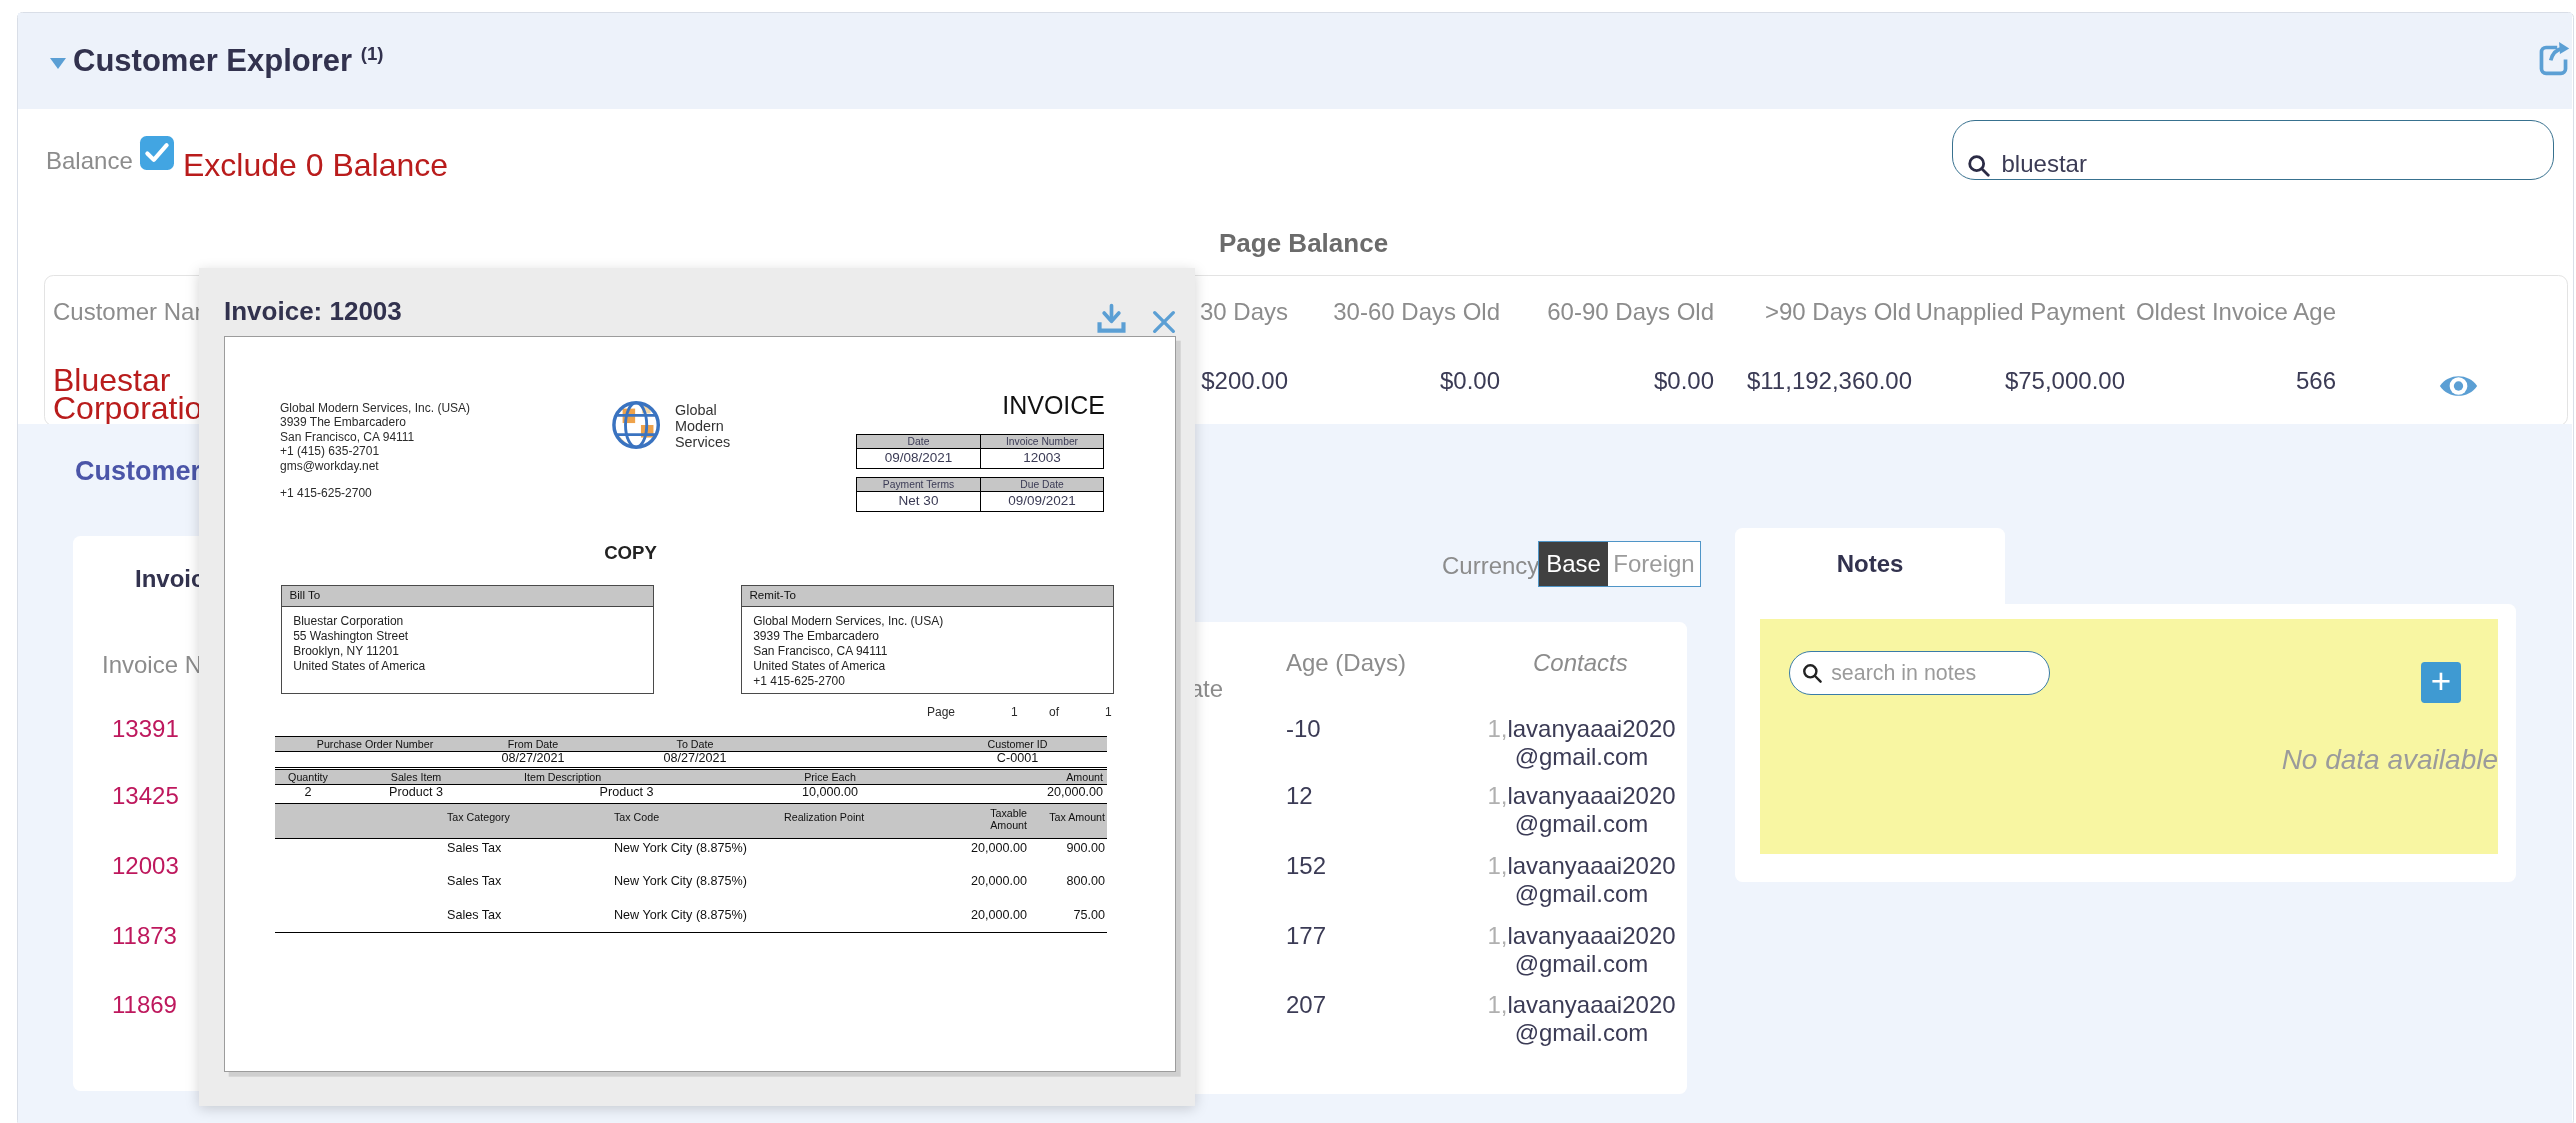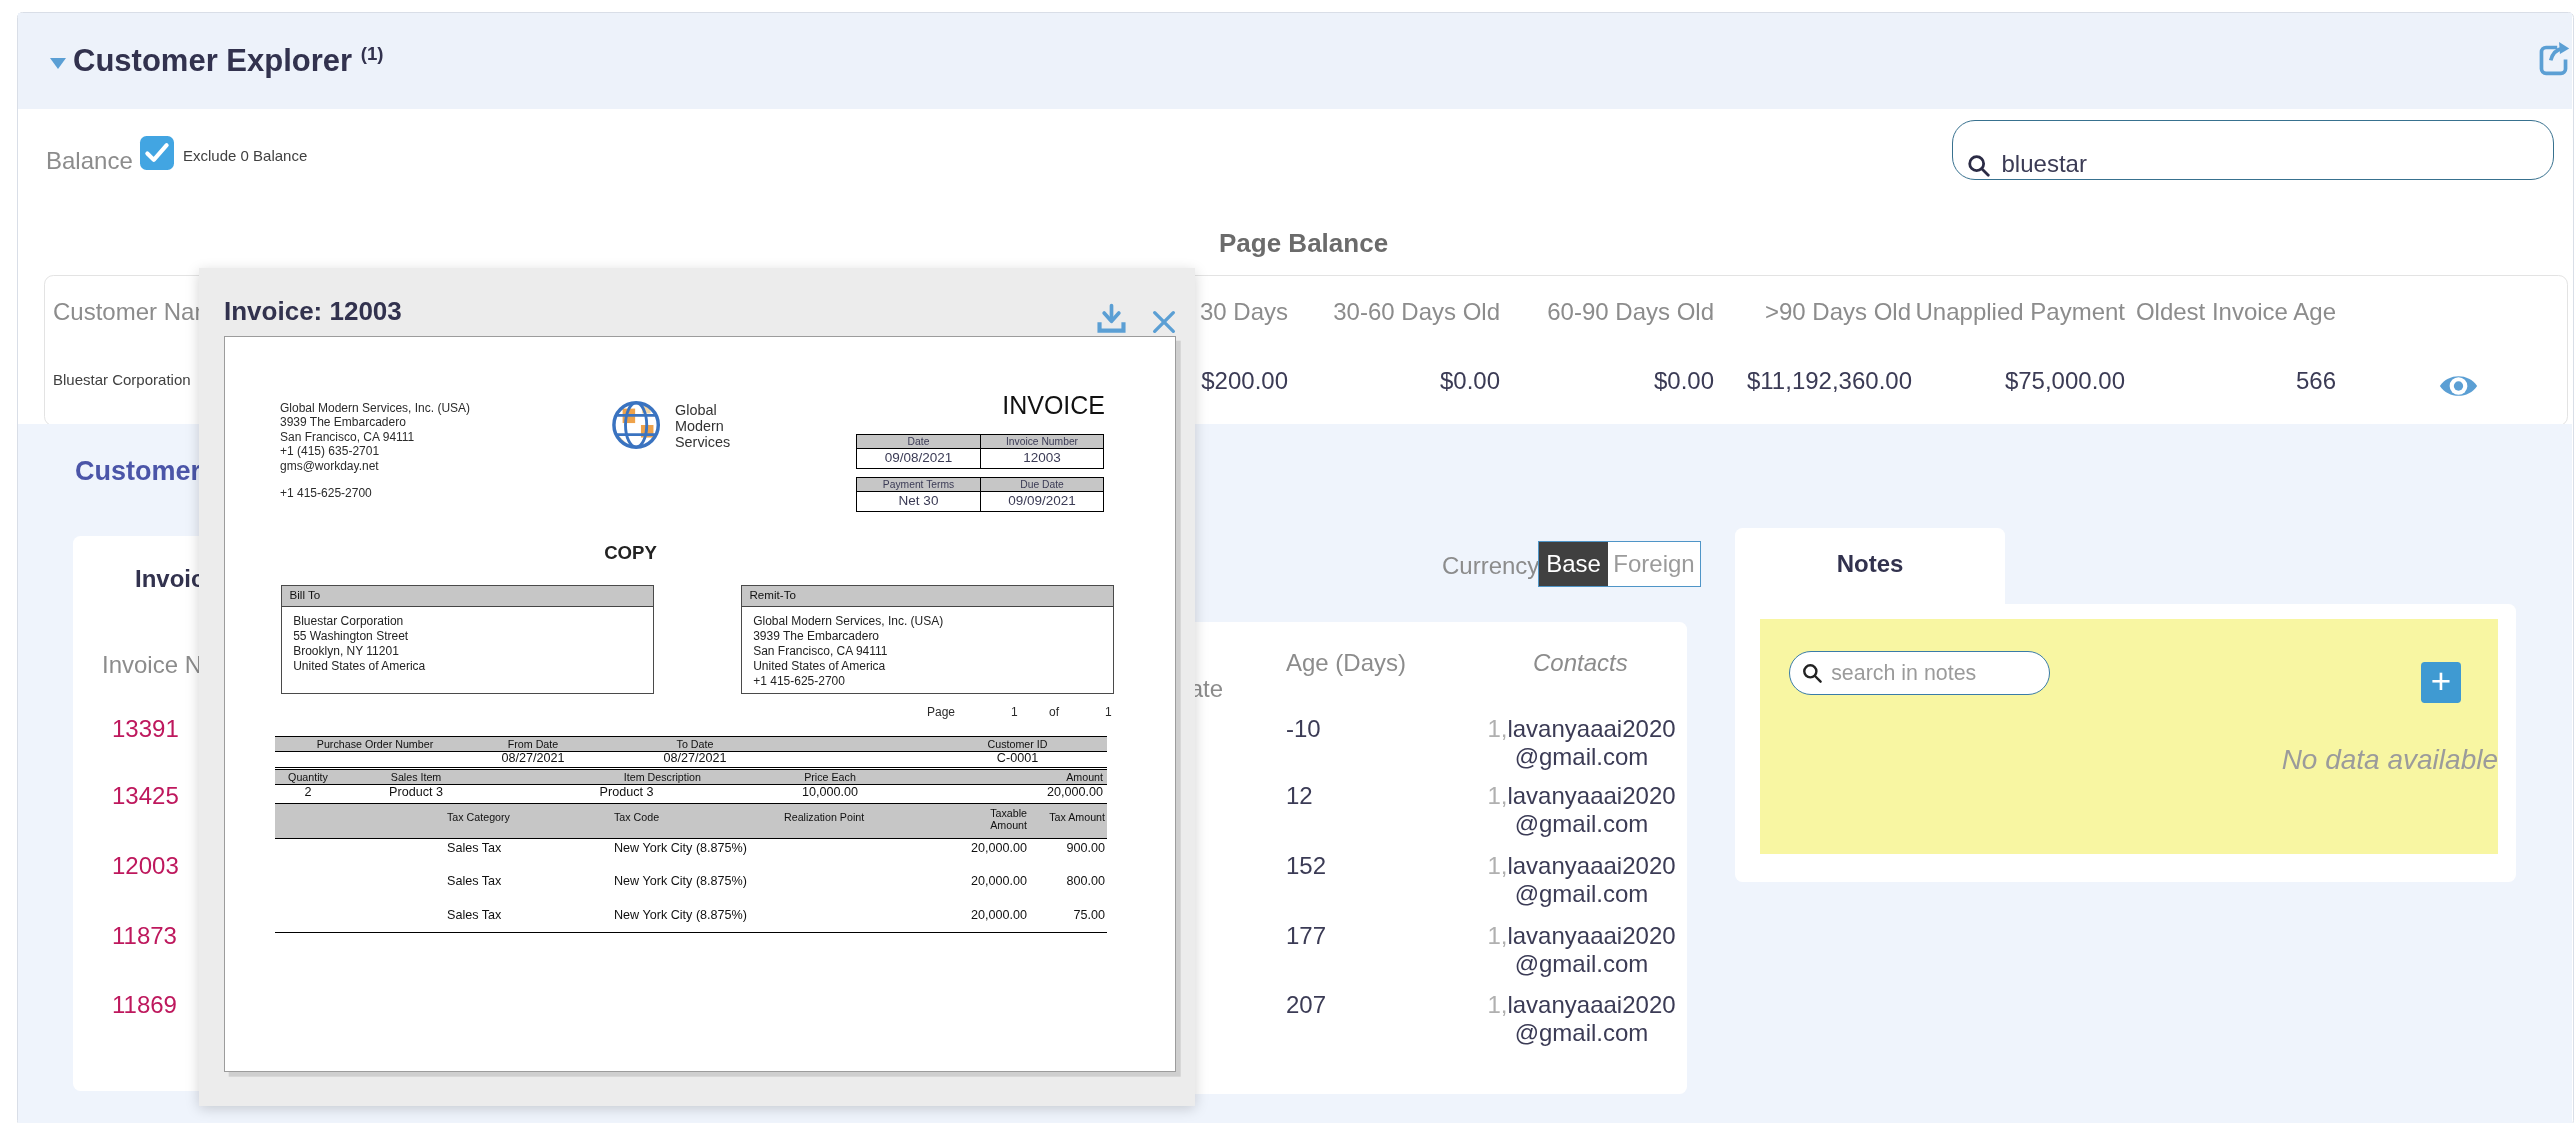--- a/index.html
+++ b/index.html
@@ -9,21 +9,21 @@
   
   .app-frame{left:17px;top:12px;width:2555px;height:1112px;background:#fff;
              border:0.9px solid #d9dee7;border-radius:5.6px;}
   .app-header{left:17.7px;top:13px;width:2554px;height:96px;background:#edf2fa;}
   .app-title{left:73px;top:43px;font-size:31px;font-weight:bold;color:#32324e;}
   .app-title sup{font-size:18.6px;}
   .tri-down{left:50px;top:58px;width:0;height:0;border-left:8.4px solid transparent;
             border-right:8.4px solid transparent;border-top:11.2px solid #5b9fd4;}
   
   .lbl-gray{color:#8c8c8c;font-size:24px;}
-  .txt-dark{color:#404040;font-size:15px;}
+  .txt-dark{color:#b91c1c;font-size:32px;}
   .checkbox{left:140px;top:136px;width:34px;height:34px;background:#42a5e2;border-radius:6.5px;}
   .search-pill{left:1952px;top:120px;width:602px;height:60px;border:1.9px solid #38718f;
                border-radius:23px;background:#fff;display:flex;align-items:flex-end;padding-left:13px;box-sizing:border-box;}
   .search-pill input{border:none;outline:none;background:transparent;font-size:24px;
                color:#3b3b55;width:522px;font-family:inherit;margin-left:7.5px;}
   
   .section-title{left:1219px;top:228px;font-size:26px;font-weight:bold;color:#6b6b6b;}
   .bal-card{left:44px;top:275px;width:2522px;height:149px;background:#fff;
             border:0.9px solid #e3e3e3;border-radius:9.3px;}
   .col-hdr{position:absolute;font-size:24px;color:#8c8c8c;}
@@ -296,21 +296,21 @@
 <div class="mini" style="left:637px;top:738px;width:116px;text-align:center;">To Date</div>
 <div class="mini" style="left:932px;top:738px;width:171px;text-align:center;">Customer ID</div>
 <div class="mval" style="left:475px;top:751px;width:116px;text-align:center;">08/27/2021</div>
 <div class="mval" style="left:637px;top:751px;width:116px;text-align:center;">08/27/2021</div>
 <div class="mval" style="left:932px;top:751px;width:171px;text-align:center;">C-0001</div>
 <div class="hline" style="left:275px;top:767px;width:832px;"></div>
 
 <div class="graybar" style="left:275px;top:769px;width:832px;height:14px;"></div>
 <div class="mini" style="left:275px;top:771px;width:66px;text-align:center;">Quantity</div>
 <div class="mini" style="left:360px;top:771px;width:112px;text-align:center;">Sales Item</div>
-<div class="mini" style="left:552px;top:771px;width:149px;text-align:right;">Item Description</div>
+<div class="mini" style="left:524px;top:771px;width:149px;text-align:left;">Item Description</div>
 <div class="mini" style="left:774px;top:771px;width:112px;text-align:center;">Price Each</div>
 <div class="mini" style="left:991px;top:771px;width:112px;text-align:right;">Amount</div>
 <div class="mval" style="left:275px;top:785px;width:66px;text-align:center;">2</div>
 <div class="mval" style="left:360px;top:785px;width:112px;text-align:center;">Product 3</div>
 <div class="mval" style="left:552px;top:785px;width:149px;text-align:center;">Product 3</div>
 <div class="mval" style="left:774px;top:785px;width:112px;text-align:center;">10,000.00</div>
 <div class="mval" style="left:991px;top:785px;width:112px;text-align:right;">20,000.00</div>
 
 <div class="graybar" style="left:275px;top:803px;width:832px;height:34px;border-top:1.9px solid #000;"></div>
 <div class="mini" style="left:447px;top:811px;">Tax Category</div>

